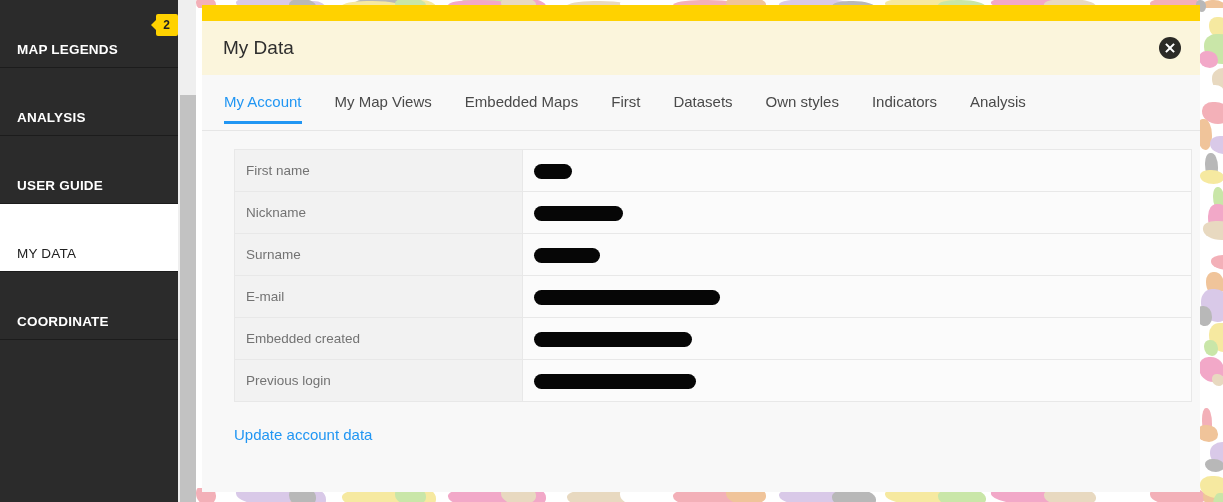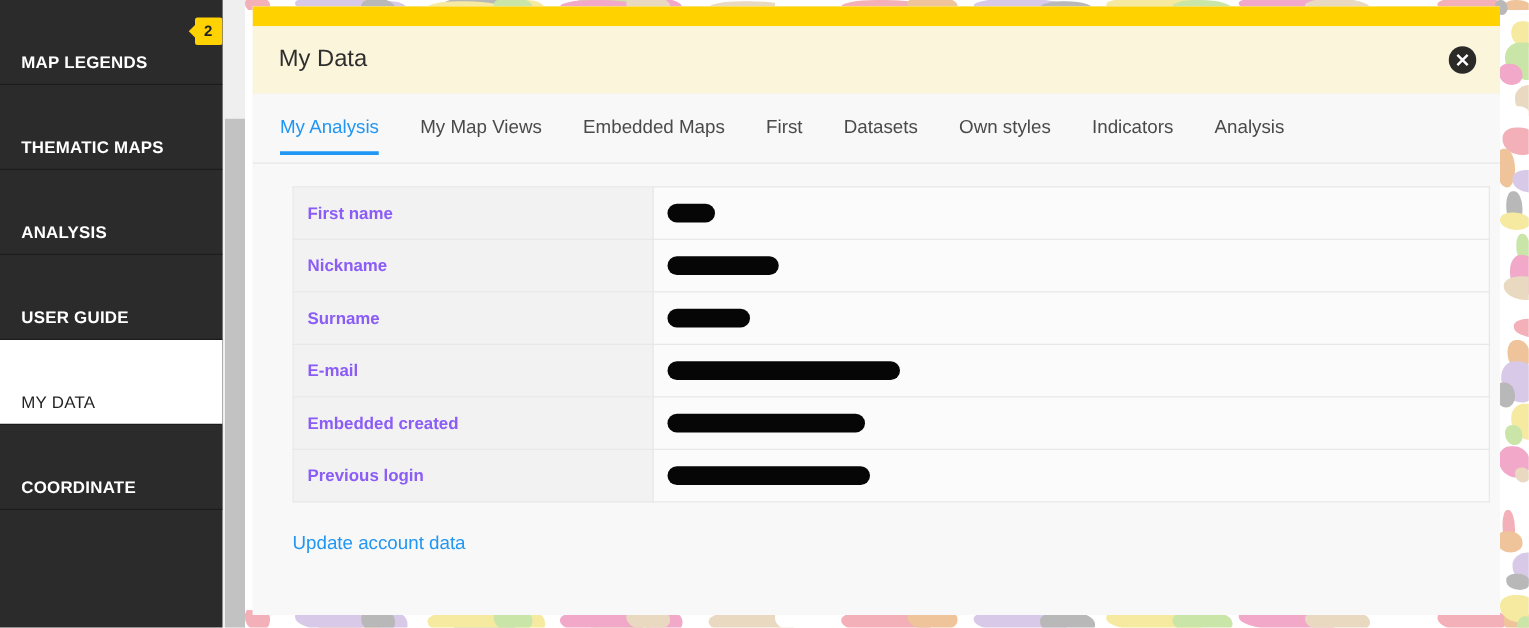--- a/index.html
+++ b/index.html
@@ -209,22 +209,22 @@
     border: 1px solid #e8e8e8;
     height: 42px;
     padding: 0 0 0 11px;
     box-sizing: border-box;
     vertical-align: middle;
   }
   td.cell-label {
     width: 288px;
     background: #f2f2f2;
     font-size: 13.5px;
-    font-weight: bold;
-    color: #8b5cf6;
+    font-weight: normal;
+    color: #737373;
   }
   td.cell-value {
     background: #fbfbfb;
     padding-left: 8px;
   }
   .redaction {
     display: inline-block;
     height: 15px;
     background: #060606;
     border-radius: 8px;
@@ -334,23 +334,20 @@
       <div class="map-blob" style="width: 17px; height: 31px; left: 17px; top: 493px; background: rgb(201, 230, 168);"></div>
     </div>
 </div>
 
 <nav id="sidebar">
     <div class="side-item">
       <span>MAP LEGENDS</span>
       <span class="side-badge">2</span>
     </div>
     <div class="side-item">
-      <span>THEMATIC MAPS</span>
-    </div>
-    <div class="side-item">
       <span>ANALYSIS</span>
     </div>
     <div class="side-item">
       <span>USER GUIDE</span>
     </div>
     <div class="side-item active">
       <span>MY DATA</span>
     </div>
     <div class="side-item">
       <span>COORDINATE</span>
@@ -368,21 +365,21 @@
   <header id="dialog-header">
     <span id="dialog-title">My Data</span>
     <div id="close-button">
       <svg width="22" height="22" viewBox="0 0 22 22" aria-hidden="true">
         <path d="M7.6 6.2 L11 9.6 L14.4 6.2 L15.8 7.6 L12.4 11 L15.8 14.4 L14.4 15.8 L11 12.4 L7.6 15.8 L6.2 14.4 L9.6 11 L6.2 7.6 Z" fill="#ffffff"></path>
       </svg>
     </div>
   </header>
 
   <div id="tabs">
-      <div class="tab active">My Analysis</div>
+      <div class="tab active">My Account</div>
       <div class="tab">My Map Views</div>
       <div class="tab">Embedded Maps</div>
       <div class="tab">First</div>
       <div class="tab">Datasets</div>
       <div class="tab">Own styles</div>
       <div class="tab">Indicators</div>
       <div class="tab">Analysis</div>
     </div>
 
   <table id="account-table">

